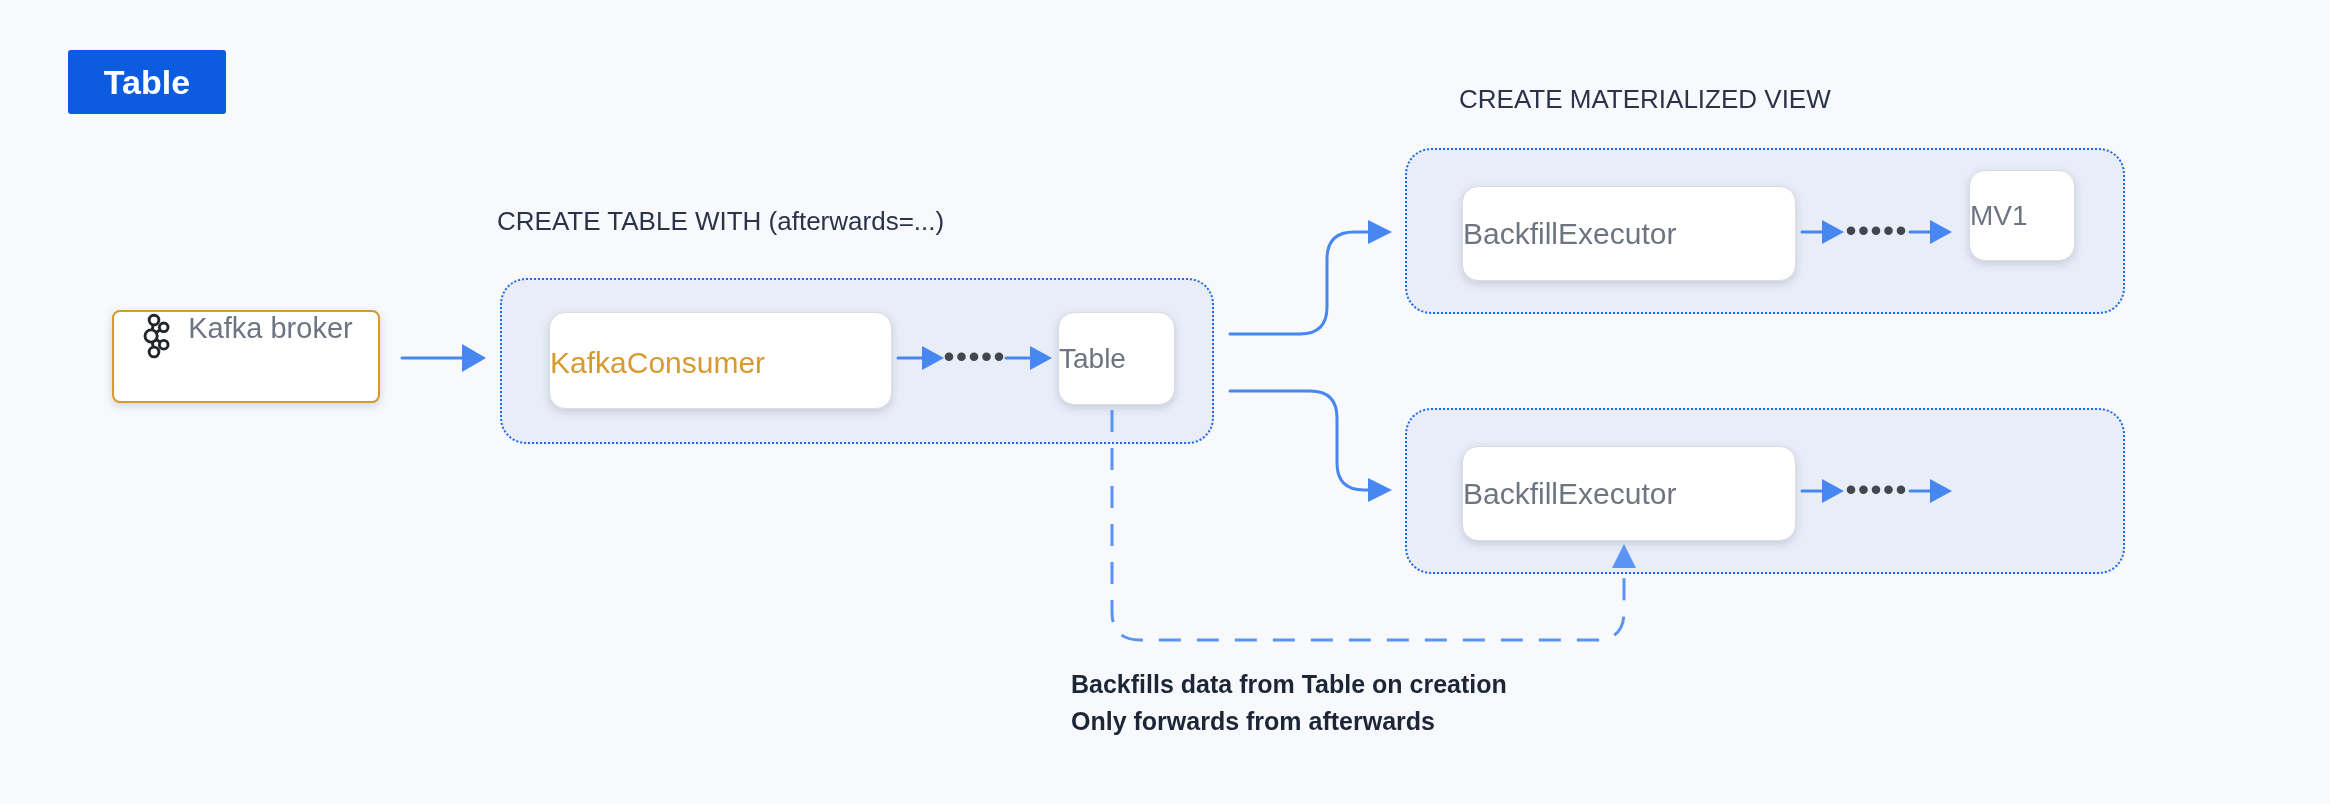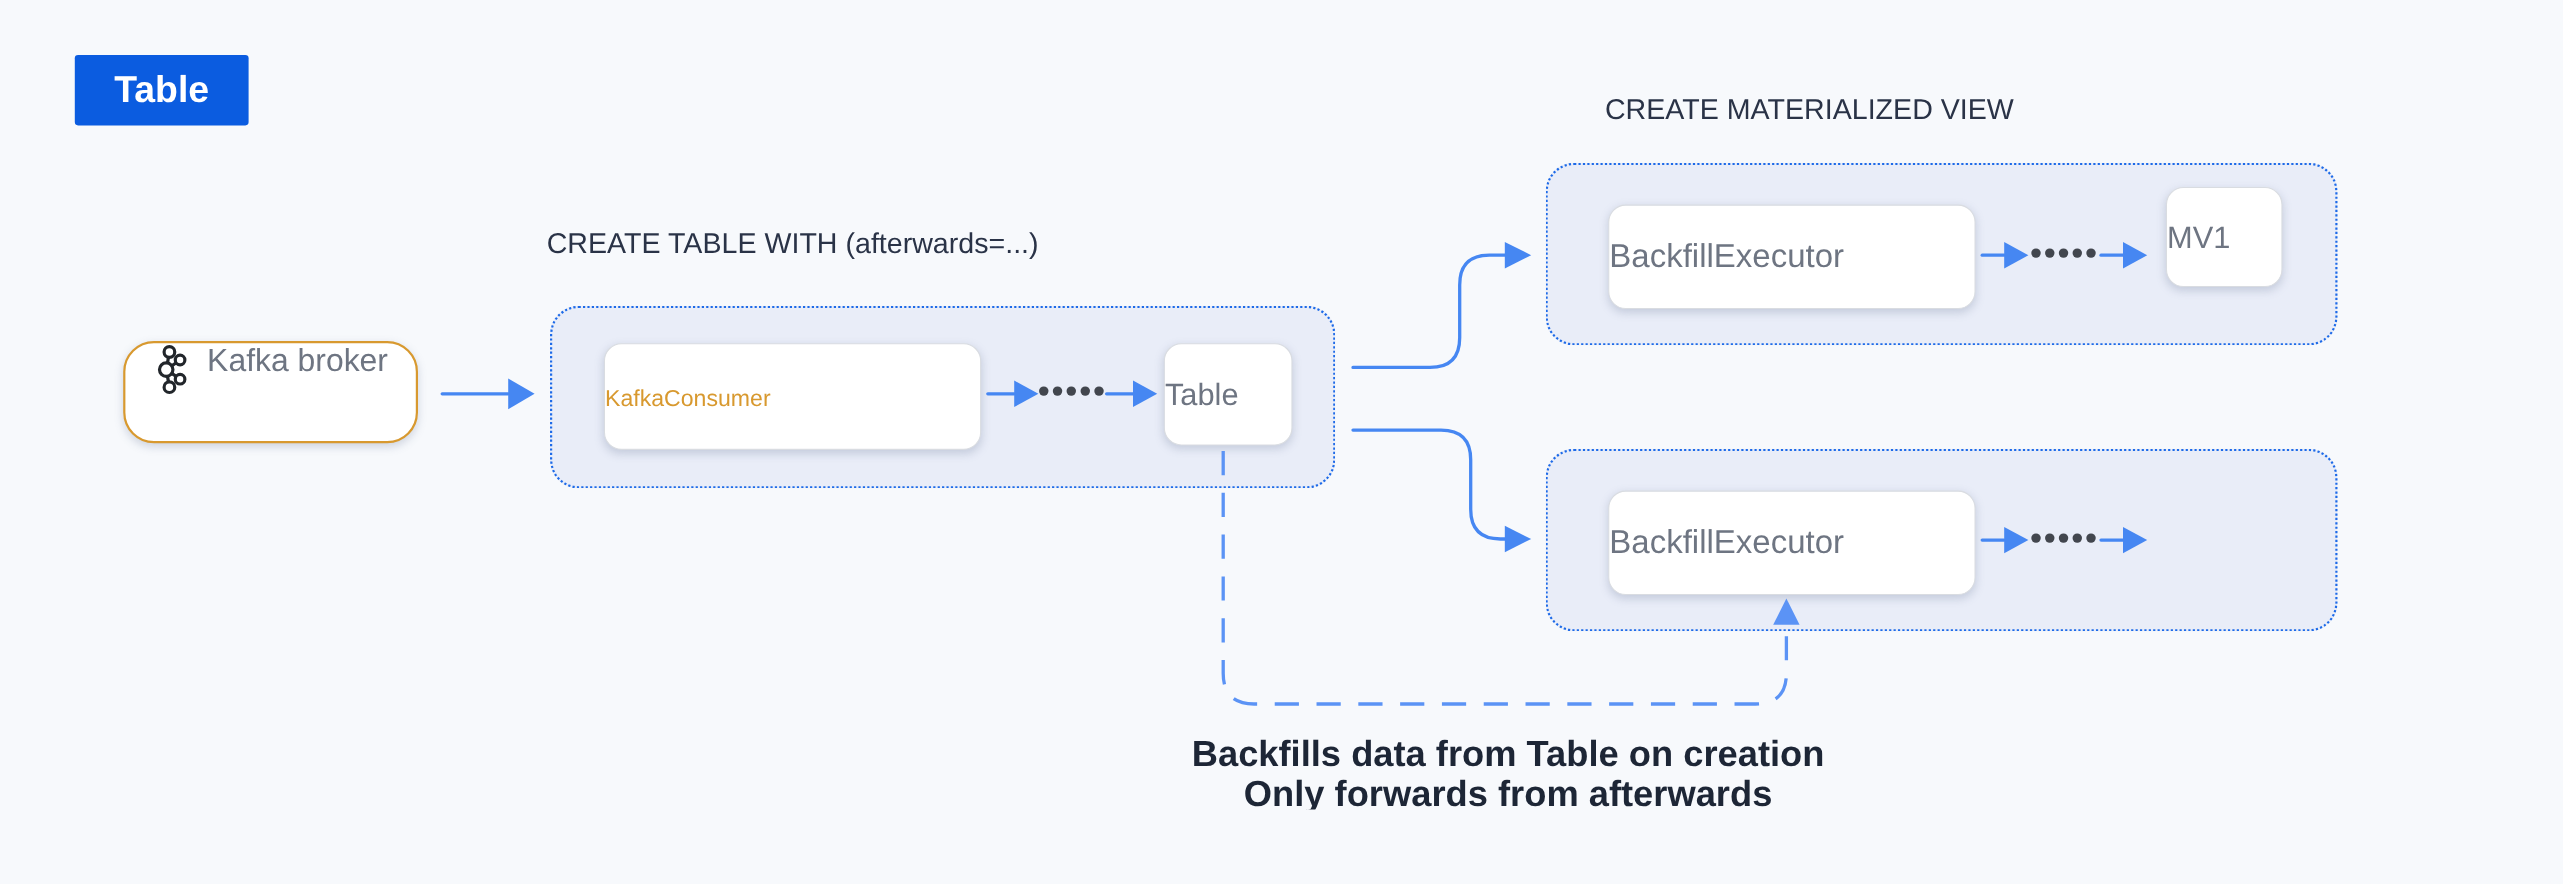--- a/index.html
+++ b/index.html
@@ -25,33 +25,33 @@
     background:var(--container-fill);border-radius:26px}
   .c-table{left:500px;top:278px;width:714px;height:166px}
   .c-mv1{left:1405px;top:148px;width:720px;height:166px}
   .c-mv2{left:1405px;top:408px;width:720px;height:166px}
 
   .node{position:absolute;background:#fff;border:1px solid var(--node-border);
     border-radius:16px;box-shadow:0 3px 8px rgba(116,130,158,.30);
     display:flex;flex-direction:column;justify-content:center;
     color:var(--node-text);white-space:nowrap}
   .kafka-node{left:112px;top:310px;width:268px;height:93px;flex-direction:row;gap:18px;
-    border:2px solid var(--amber);border-radius:28px;font-size:29px}
+    border:2px solid var(--amber);border-radius:8px;font-size:29px}
   .n-kse{left:47px;top:32px;width:343px;height:97px}
   .n-table{left:556px;top:32px;width:117px;height:93px;font-size:28px}
   .n-be{left:55px;top:36px;width:334px;height:95px}
   .n-mv{left:562px;top:20px;width:106px;height:91px;font-size:28px}
   .node-title{font-size:30px;color:var(--node-text)}
-  .node-sub{font-size:21px;color:var(--amber);margin-top:5px}
+  .node-sub{font-size:30px;color:var(--amber);margin-top:5px}
 
   .dots{position:absolute;transform:translate(-50%,-54%);font-size:30px;letter-spacing:2px;
     color:var(--dots-color);font-weight:700;white-space:nowrap}
 
-  .note{position:absolute;left:1071px;top:666px;width:600px;text-align:center;
-    font-size:33px;font-weight:700;color:var(--note-text);line-height:37px}
+  .note{position:absolute;left:1071px;top:666px;width:600px;text-align:left;
+    font-size:25px;font-weight:700;color:var(--note-text);line-height:37px}
 
   svg.overlay{position:absolute;left:0;top:0;pointer-events:none}
   .connector{stroke:var(--accent-blue);stroke-width:3;fill:none;stroke-linecap:round}
   .arrowhead{fill:var(--accent-blue);stroke:none}
   .dashed-path{stroke:var(--dashed-blue);stroke-width:3;fill:none;stroke-linecap:butt;stroke-dasharray:22 16}
   .dashed-arrowhead{fill:var(--dashed-blue);stroke:none}
   .kafka-glyph-line{stroke:var(--kafka-icon);stroke-width:3}
   .kafka-glyph-circle{fill:#fff;stroke:var(--kafka-icon);stroke-width:3}
 </style>
 </head>

